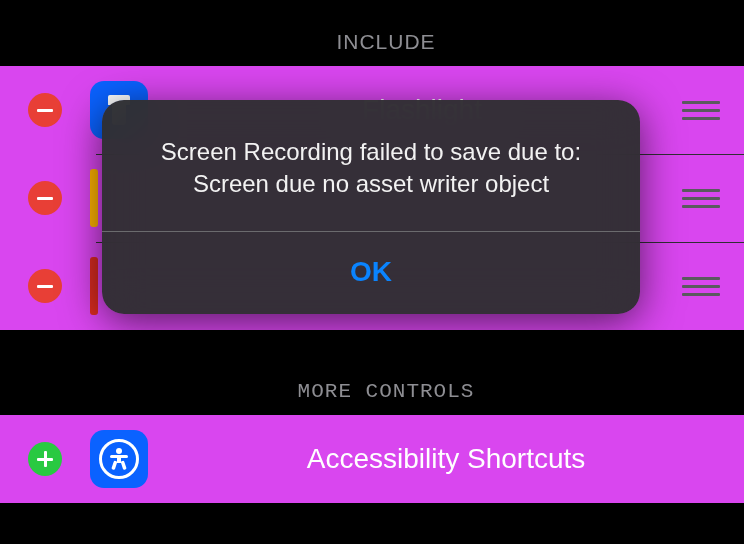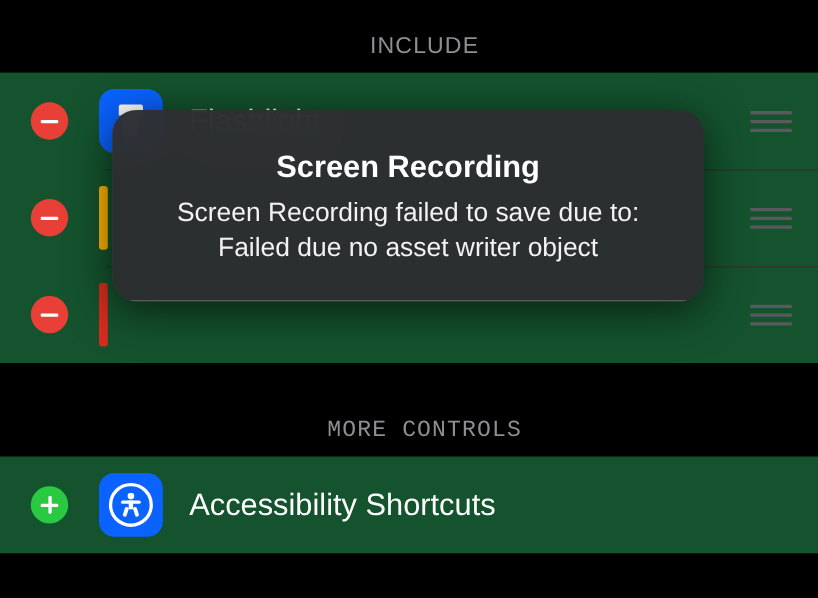--- a/index.html
+++ b/index.html
@@ -21,21 +21,22 @@
     text-transform: uppercase;
     text-align: center;
   }
   .section-header.more {
     padding-top: 50px;
     font-family: Liberation Mono, monospace;
   }
 
   
   .list {
-    background: #14532d;
+    background: #d946ef;
+    text-align: center;
   }
   .row {
     display: flex;
     align-items: center;
     height: 88px;
     padding: 0 24px 0 28px;
     position: relative;
   }
   .row + .row::before {
     content: "";
@@ -219,20 +220,20 @@
         </svg>
       </div>
     </div>
     <div class="row-label">Accessibility Shortcuts</div>
   </div>
 
 </div>
 
 <div class="alert">
   <div class="alert-body">
-    <div class="alert-title">Screen Recording</div>
     <div class="alert-message">
       <span>Screen Recording failed to save due to:</span><br>
-      <span>Failed due no asset writer object</span>
+      <span>Screen due no asset writer object</span>
     </div>
   </div>
   <div class="alert-sep"></div>
+  <div class="alert-button">OK</div>
 </div>
 
 </body></html>

